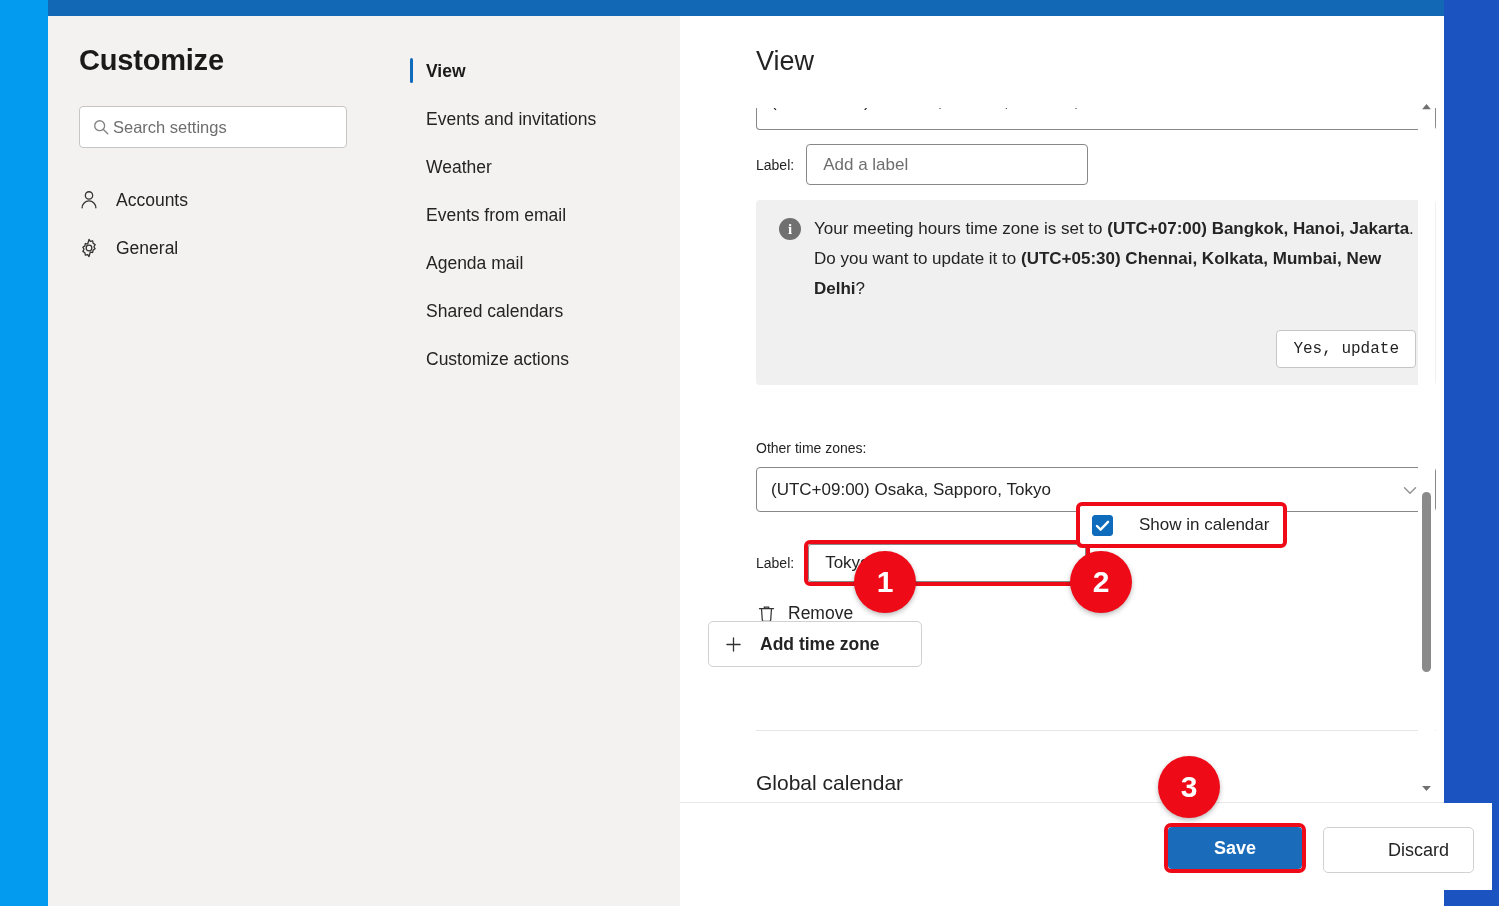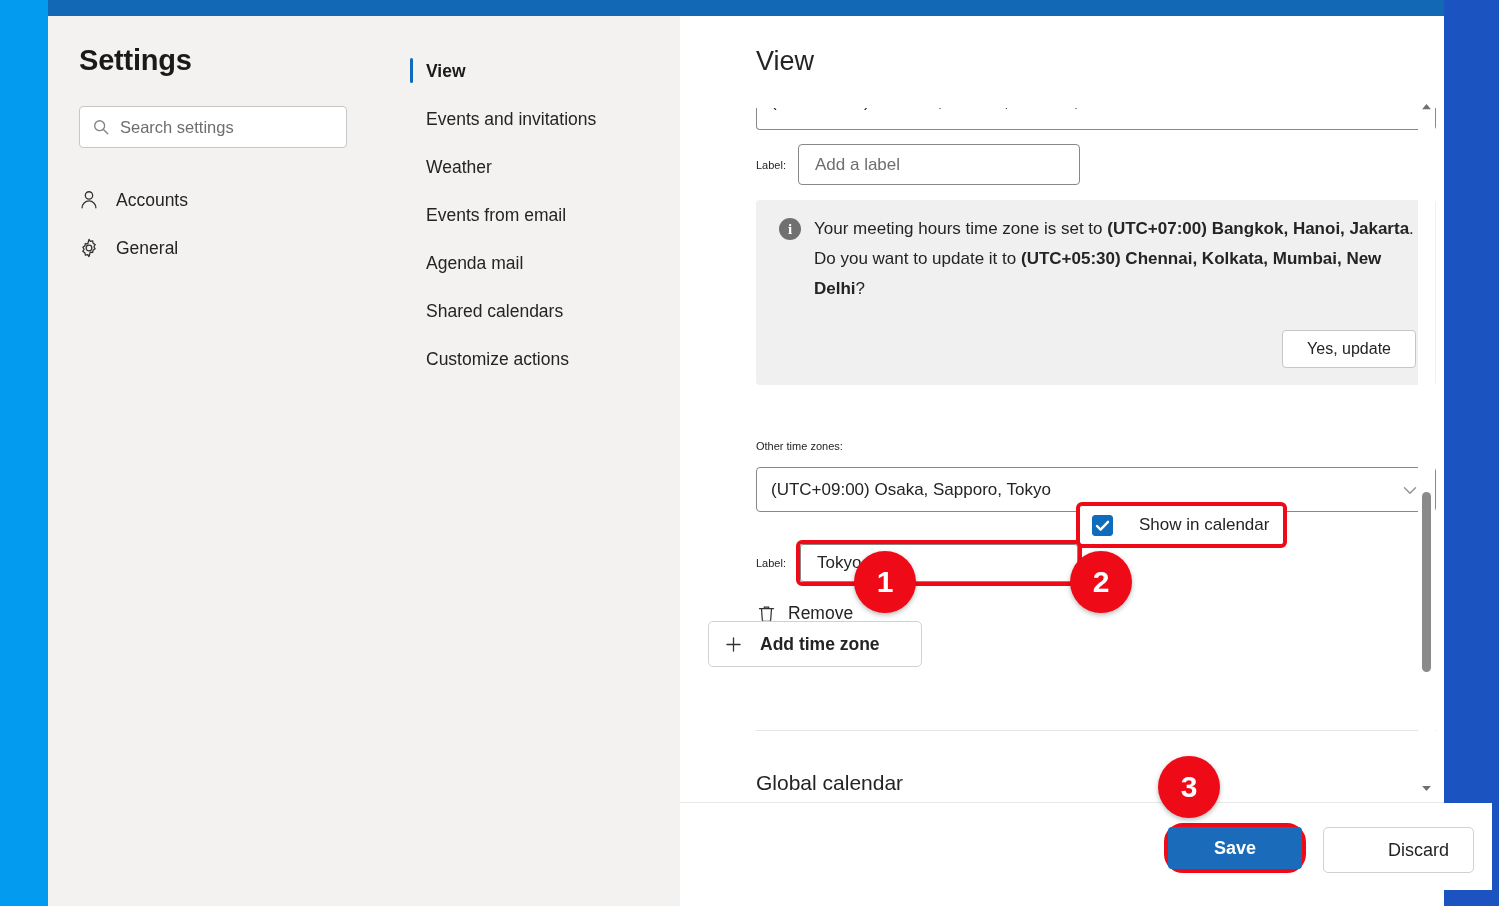--- a/index.html
+++ b/index.html
@@ -41,21 +41,21 @@
     letter-spacing: -0.2px;
   }
   #search-box {
     position: absolute; left: 31px; top: 90px;
     width: 268px; height: 42px;
     background: #FFFFFF; border: 1px solid #C8C6C4; border-radius: 4px;
     display: flex; align-items: center; padding-left: 12px;
   }
   #search-box .s-icon { width: 18px; height: 18px; flex: 0 0 18px; opacity: .75; }
   #search-box .s-text {
-    margin-left: 10px; font-size: 16.5px; color: #6E6E6E; text-align: right;
+    margin-left: 3px; font-size: 16.5px; color: #6E6E6E; text-align: right;
   }
 
   .nav-item {
     position: absolute; left: 16px; width: 300px; height: 40px;
     display: flex; align-items: center; padding-left: 14px;
     cursor: pointer;
   }
   .nav-item .n-icon { width: 22px; height: 22px; flex: 0 0 22px; }
   .nav-item .n-label { margin-left: 16px; font-size: 17.5px; color: #242424; }
   .nav-item.selected .n-label { font-weight: bold; color: #1B1A19; }
@@ -87,21 +87,21 @@
   }
   #content-title {
     position: absolute; left: 76px; top: 30px;
     font-size: 27px; color: #242424;
   }
   #content-scroll {
     position: absolute; left: 0; top: 72px; width: 764px; height: 730px;
     overflow: hidden;
   }
 
-  .lbl-plain { font-size: 11px; color: #242424; }
+  .lbl-plain { font-size: 14px; color: #242424; }
 
   
   #tz-select-cut {
     position: absolute; left: 76px; top: 20px; width: 680px; height: 22px;
     border: 1px solid #8A8886; border-top: none;
     border-radius: 0 0 4px 4px; background: #fff;
     overflow: hidden;
   }
   #tz-select-cut span {
     position: absolute; left: 14px; top: -16px;
@@ -131,25 +131,25 @@
     display: flex; align-items: center; justify-content: center;
     font-family: "Liberation Serif", serif;
   }
   #info-text {
     position: absolute; left: 58px; top: 14px; width: 600px;
     font-size: 17px; line-height: 30px; color: #242424;
   }
   #info-text b { font-weight: bold; }
   #yes-update-btn {
     position: absolute; right: 20px; bottom: 17px;
-    height: 38px; padding: 0 24px;
+    height: 38px; padding: 0 16px;
     background: #FFFFFF; border: 1px solid #C8C6C4; border-radius: 4px;
     font-size: 16px; color: #242424; cursor: pointer;
     display: flex; align-items: center;
-    font-family: Liberation Sans, sans-serif;
+    font-family: Liberation Mono, monospace;
   }
 
   
   #other-tz-label { position: absolute; left: 76px; top: 352px; }
   #other-tz-select {
     position: absolute; left: 76px; top: 379px; width: 680px; height: 45px;
     border: 1px solid #8A8886; border-radius: 4px; background: #fff;
     display: flex; align-items: center; padding: 0 14px;
     cursor: pointer;
   }
@@ -236,21 +236,21 @@
   #footer-divider {
     position: absolute; left: 680px; top: 818px; width: 764px; height: 1px;
     background: #E8E8E8;
   }
   #footer {
     position: absolute; left: 632px; top: 819px; width: 812px; height: 87px;
     background: #fff;
   }
   #save-wrap {
     position: absolute; left: 484px; top: 20px;
-    border: 4px solid #EE0A17; border-radius: 19px;
+    border: 4px solid #EE0A17; border-radius: 7px;
   }
   #save-btn {
     width: 134px; height: 42px;
     background: #1A6BBA; border-radius: 4px;
     color: #fff; font-size: 18px; font-weight: bold;
     display: flex; align-items: center; justify-content: center;
     cursor: pointer;
   }
   #discard-btn {
     position: absolute; left: 643px; top: 24px;
@@ -278,21 +278,21 @@
 </head>
 <body>
 
 <div id="desktop">
   <div id="desktop-left-strip"></div>
 
   <div id="window">
     <div id="titlebar"></div>
 
     <div id="settings-pane">
-      <div id="settings-title">Settings</div>
+      <div id="settings-title">Customize</div>
 
       <div id="search-box">
         <span class="s-icon">
           <svg viewBox="0 0 20 20" fill="none" stroke="#5A5A5A" stroke-width="1.5">
             <circle cx="8.5" cy="8.5" r="5.5"></circle>
               <line x1="12.7" y1="12.7" x2="17.5" y2="17.5" stroke-linecap="round"></line>
           </svg>
         </span>
         <span class="s-text">Search settings</span>
       </div>

